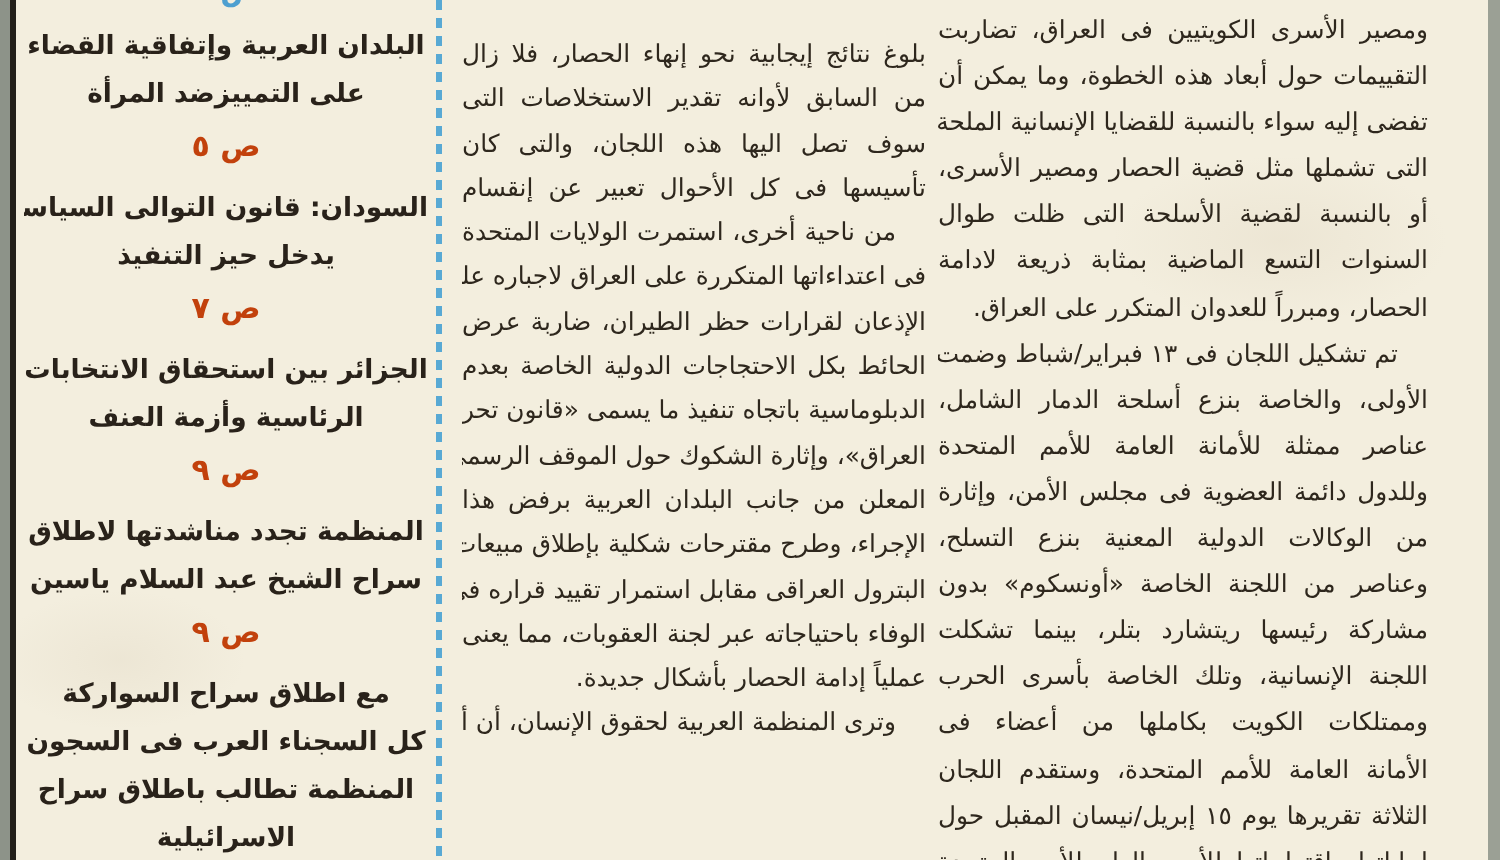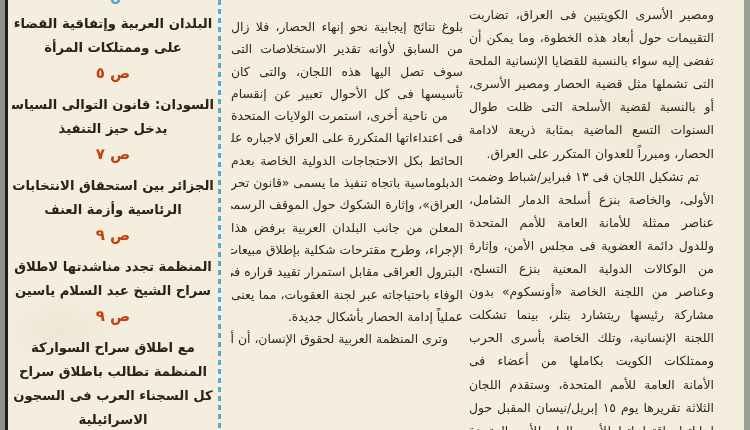--- a/index.html
+++ b/index.html
@@ -57,21 +57,21 @@
 <div class="edge-left"></div>
 <div class="page-rule-left"></div>
 <div class="edge-right"></div>
 
 <div class="sidebar">
   <div class="clipped-page-label">ص ٣</div>
   <div>
       <div class="toc-item">
       <div>
           <div class="toc-line">البلدان العربية وإتفاقية القضاء</div>
-          <div class="toc-line">على وممتلكات المرأة</div>
+          <div class="toc-line">على التمييزضد المرأة</div>
         </div>
       <div class="page-label">ص ٥</div>
     </div>
       <div class="toc-item">
       <div>
           <div class="toc-line">السودان: قانون التوالى السياسى</div>
           <div class="toc-line">يدخل حيز التنفيذ</div>
         </div>
       <div class="page-label">ص ٧</div>
     </div>
@@ -85,38 +85,39 @@
       <div class="toc-item">
       <div>
           <div class="toc-line">المنظمة تجدد مناشدتها لاطلاق</div>
           <div class="toc-line">سراح الشيخ عبد السلام ياسين</div>
         </div>
       <div class="page-label">ص ٩</div>
     </div>
       <div class="toc-item">
       <div>
           <div class="toc-line">مع اطلاق سراح السواركة</div>
+          <div class="toc-line">كل السجناء العرب فى السجون</div>
           <div class="toc-line">المنظمة تطالب باطلاق سراح</div>
-          <div class="toc-line">كل السجناء العرب فى السجون</div>
           <div class="toc-line">الاسرائيلية</div>
         </div>
 
     </div>
     </div>
 </div>
 
 <div class="divider"></div>
 
 <div class="col col-middle">
     <div class="line">بلوغ نتائج إيجابية نحو إنهاء الحصار، فلا زال</div>
     <div class="line">من السابق لأوانه تقدير الاستخلاصات التى</div>
     <div class="line">سوف تصل اليها هذه اللجان، والتى كان</div>
     <div class="line">تأسيسها فى كل الأحوال تعبير عن إنقسام</div>
     <div class="line para-start">من ناحية أخرى، استمرت الولايات المتحدة</div>
     <div class="line">فى اعتداءاتها المتكررة على العراق لاجباره على</div>
+    <div class="line">الإذعان لقرارات حظر الطيران، ضاربة عرض</div>
     <div class="line">الحائط بكل الاحتجاجات الدولية الخاصة بعدم</div>
     <div class="line">الدبلوماسية باتجاه تنفيذ ما يسمى «قانون تحرير</div>
     <div class="line">العراق»، وإثارة الشكوك حول الموقف الرسمى</div>
     <div class="line">المعلن من جانب البلدان العربية برفض هذا</div>
     <div class="line">الإجراء، وطرح مقترحات شكلية بإطلاق مبيعات</div>
     <div class="line">البترول العراقى مقابل استمرار تقييد قراره فى</div>
     <div class="line">الوفاء باحتياجاته عبر لجنة العقوبات، مما يعنى</div>
     <div class="line para-end">عملياً إدامة الحصار بأشكال جديدة.</div>
     <div class="line para-start">وترى المنظمة العربية لحقوق الإنسان، أن أية</div>
   </div>

